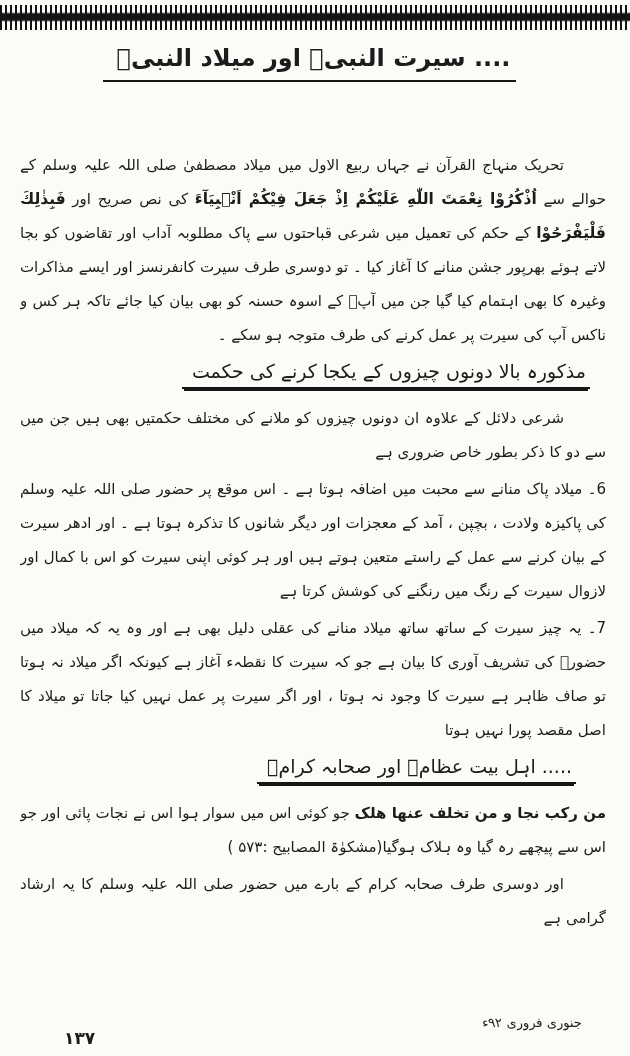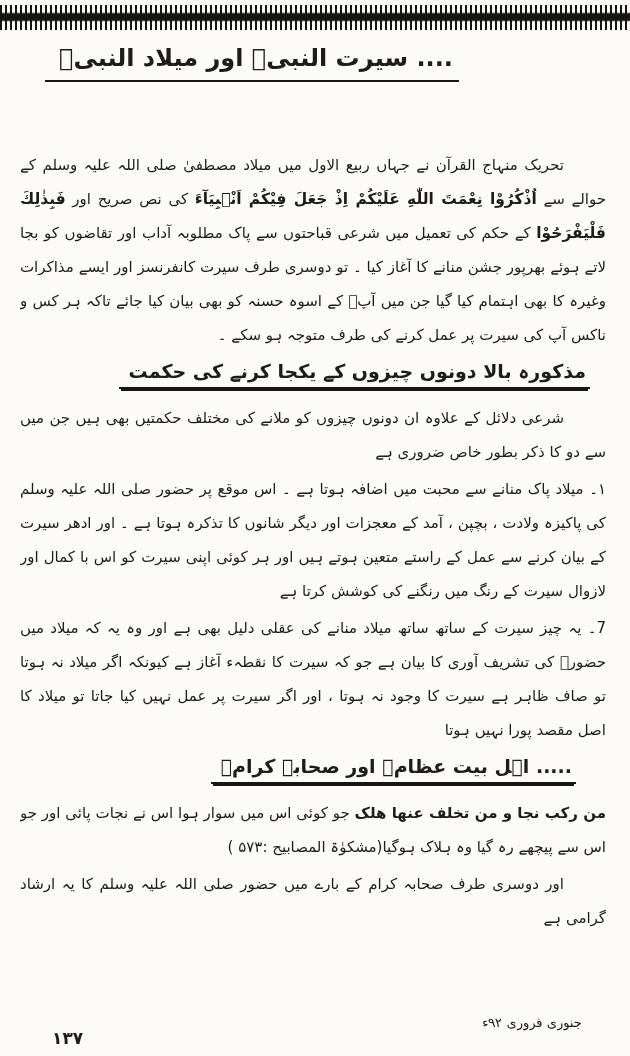--- a/index.html
+++ b/index.html
@@ -15,22 +15,22 @@
     box-sizing:border-box;
   }
   
   .top-border{
     position:absolute;top:5px;left:0;right:0;height:25px;
     background-image:
       repeating-linear-gradient(90deg,#151515 0 2px,transparent 2px 5px),
       linear-gradient(180deg,transparent 0 7px,#151515 9px 15px,transparent 17px 25px);
   }
   .title-row{
-    position:absolute;top:44px;right:45px;left:45px;
-    text-align:left;
+    position:absolute;top:44px;right:45px;left:34px;
+    text-align:center;
   }
   .title{
     display:inline-block;
     font-size:24px;font-weight:bold;
     letter-spacing:.5px;
     padding:0 6px 8px 14px;
     border-bottom:2px solid #161616;
   }
   .content{
     position:absolute;top:100px;right:24px;left:20px;bottom:70px;
@@ -42,38 +42,38 @@
     font-size:15px;
     line-height:34px;
     text-align:justify;
     text-justify:inter-word;
   }
   .indent{text-indent:42px;}
   .q{font-weight:bold;}
   .quran{font-weight:bold;font-size:15.5px;}
   .h2,.h3{
     margin:8px 0 12px;
-    font-size:19px;font-weight:bold;
+    font-size:19px;font-weight:normal;
     text-align:right;
   }
   .h2{padding-right:16px;}
   .h3{padding-right:30px;}
   .h2 .ul,.h3 .ul{
     display:inline-block;
     border-bottom:2px solid #161616;
     box-shadow:0 4px 0 -2px #161616;
     padding:0 4px 5px 10px;
   }
   .issue-date{
     position:absolute;right:48px;bottom:26px;
     font-size:13px;
     transform:skewX(8deg);
   }
   .page-num{
-    position:absolute;left:52px;bottom:8px;
+    position:absolute;left:64px;bottom:8px;
     font-size:17px;font-weight:bold;letter-spacing:1px;
   }
 </style>
 </head>
 <body>
 
 <div class="page">
 
   <div class="top-border"></div>
 
@@ -84,21 +84,21 @@
   <div class="content">
 
     <p class="indent"><span>تحریک منہاج القرآن نے جہاں ربیع الاول میں میلاد مصطفیٰ صلی اللہ علیہ وسلم کے حوالے سے </span><span class="quran">اُذْكُرُوْا نِعْمَتَ اللّٰهِ عَلَيْكُمْ اِذْ جَعَلَ فِيْكُمْ اَنْۢبِيَآءَ</span><span> کی نص صریح اور </span><span class="quran">فَبِذٰلِكَ فَلْيَفْرَحُوْا</span><span> کے حکم کی تعمیل میں شرعی قباحتوں سے پاک مطلوبہ آداب اور تقاضوں کو بجا لاتے ہوئے بھرپور جشن منانے کا آغاز کیا ۔ تو دوسری طرف سیرت کانفرنسز اور ایسے مذاکرات وغیرہ کا بھی اہتمام کیا گیا جن میں آپؐ کے اسوہ حسنہ کو بھی بیان کیا جائے تاکہ ہر کس و ناکس آپ کی سیرت پر عمل کرنے کی طرف متوجہ ہو سکے ۔</span></p>
 
     <div class="h2">
       <span class="ul">مذکورہ بالا دونوں چیزوں کے یکجا کرنے کی حکمت</span>
     </div>
 
     <p class="indent"><span>شرعی دلائل کے علاوہ ان دونوں چیزوں کو ملانے کی مختلف حکمتیں بھی ہیں جن میں سے دو کا ذکر بطور خاص ضروری ہے</span></p>
 
-    <p><span>۱۔ میلاد پاک منانے سے محبت میں اضافہ ہوتا ہے ۔ اس موقع پر حضور صلی اللہ علیہ وسلم کی پاکیزہ ولادت ، بچپن ، آمد کے معجزات اور دیگر شانوں کا تذکرہ ہوتا ہے ۔ اور ادھر سیرت کے بیان کرنے سے عمل کے راستے متعین ہوتے ہیں اور ہر کوئی اپنی سیرت کو اس با کمال اور لازوال سیرت کے رنگ میں رنگنے کی کوشش کرتا ہے</span></p>
+    <p><span>6۔ میلاد پاک منانے سے محبت میں اضافہ ہوتا ہے ۔ اس موقع پر حضور صلی اللہ علیہ وسلم کی پاکیزہ ولادت ، بچپن ، آمد کے معجزات اور دیگر شانوں کا تذکرہ ہوتا ہے ۔ اور ادھر سیرت کے بیان کرنے سے عمل کے راستے متعین ہوتے ہیں اور ہر کوئی اپنی سیرت کو اس با کمال اور لازوال سیرت کے رنگ میں رنگنے کی کوشش کرتا ہے</span></p>
 
     <p><span>7۔ یہ چیز سیرت کے ساتھ ساتھ میلاد منانے کی عقلی دلیل بھی ہے اور وہ یہ کہ میلاد میں حضورؐ کی تشریف آوری کا بیان ہے جو کہ سیرت کا نقطہء آغاز ہے کیونکہ اگر میلاد نہ ہوتا تو صاف ظاہر ہے سیرت کا وجود نہ ہوتا ، اور اگر سیرت پر عمل نہیں کیا جاتا تو میلاد کا اصل مقصد پورا نہیں ہوتا</span></p>
 
     <div class="h3">
       <span class="ul">..... اہل بیت عظامؓ اور صحابہ کرامؓ</span>
     </div>
 
 
     <p><span class="q">من رکب نجا و من تخلف عنها هلک</span><span> جو کوئی اس میں سوار ہوا اس نے نجات پائی اور جو اس سے پیچھے رہ گیا وہ ہلاک ہوگیا(مشکوٰۃ المصابیح :۵۷۳ )</span></p>
 

